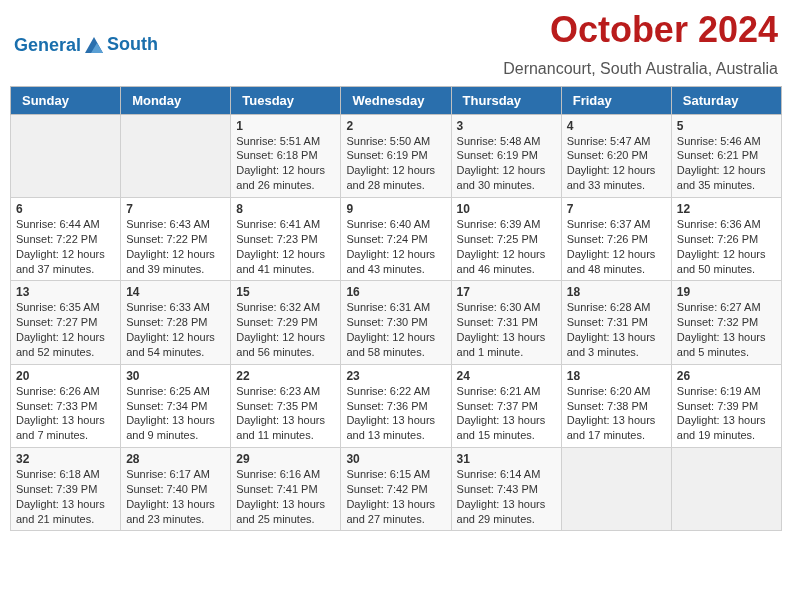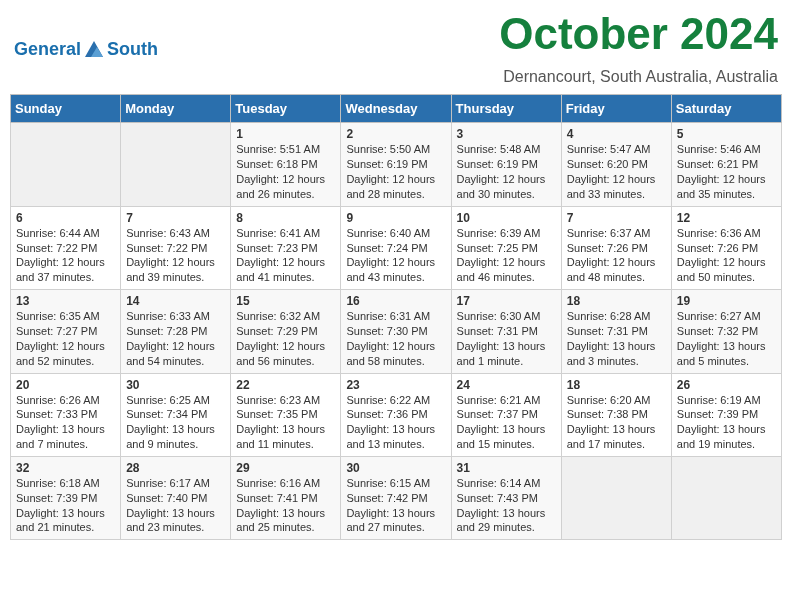--- a/index.html
+++ b/index.html
@@ -19,41 +19,41 @@
     }
     .logo {
       display: flex;
       align-items: center;
       margin-top: 4px;
     }
     .title-block {
       text-align: right;
     }
     .calendar-title {
-      font-size: 44px;
+      font-size: 36px;
       font-weight: bold;
-      color: #15803d;
+      color: #b91c1c;
       line-height: 1.1;
     }
     .calendar-subtitle {
       font-size: 16px;
       color: #555;
       margin-top: 10px;
     }
     table {
       width: 100%;
       border-collapse: collapse;
       table-layout: fixed;
     }
     thead tr th {
       background: #2a6fad;
       color: #fff;
       font-size: 13px;
       font-weight: bold;
-      padding: 6px 4px;
+      padding: 6px 11px;
       text-align: left;
       border: 1px solid #c0c0c0;
     }
     tbody tr td {
       vertical-align: top;
       border: 1px solid #d0d0d0;
       padding: 4px 5px;
       font-size: 10px;
       color: #333;
       min-height: 80px;

